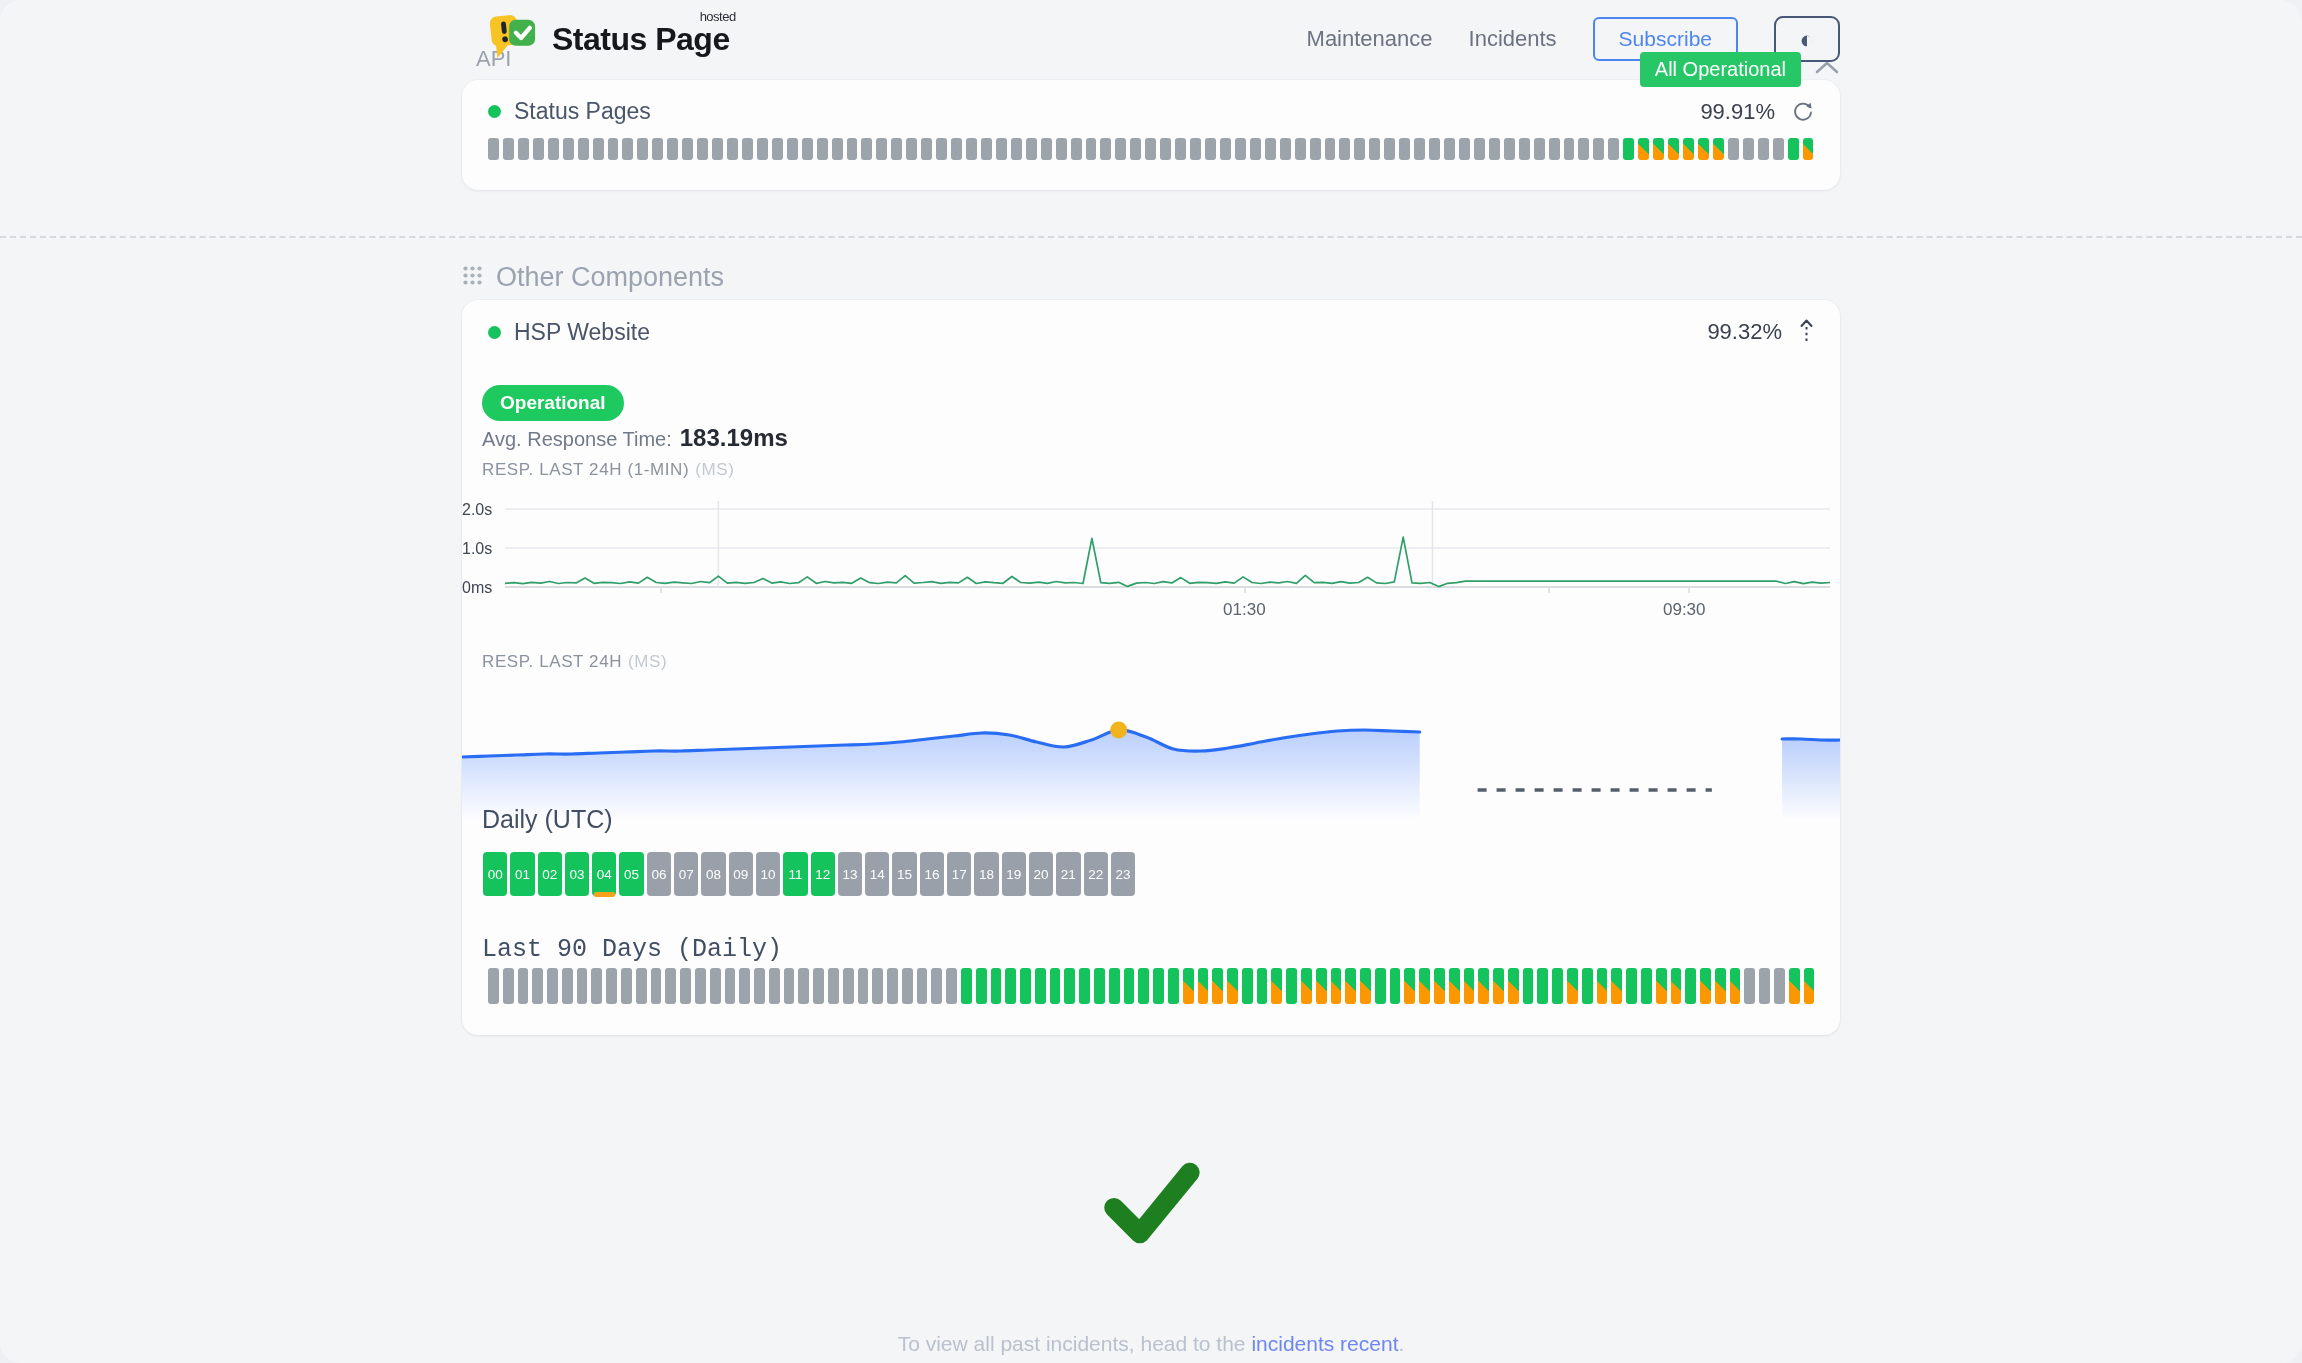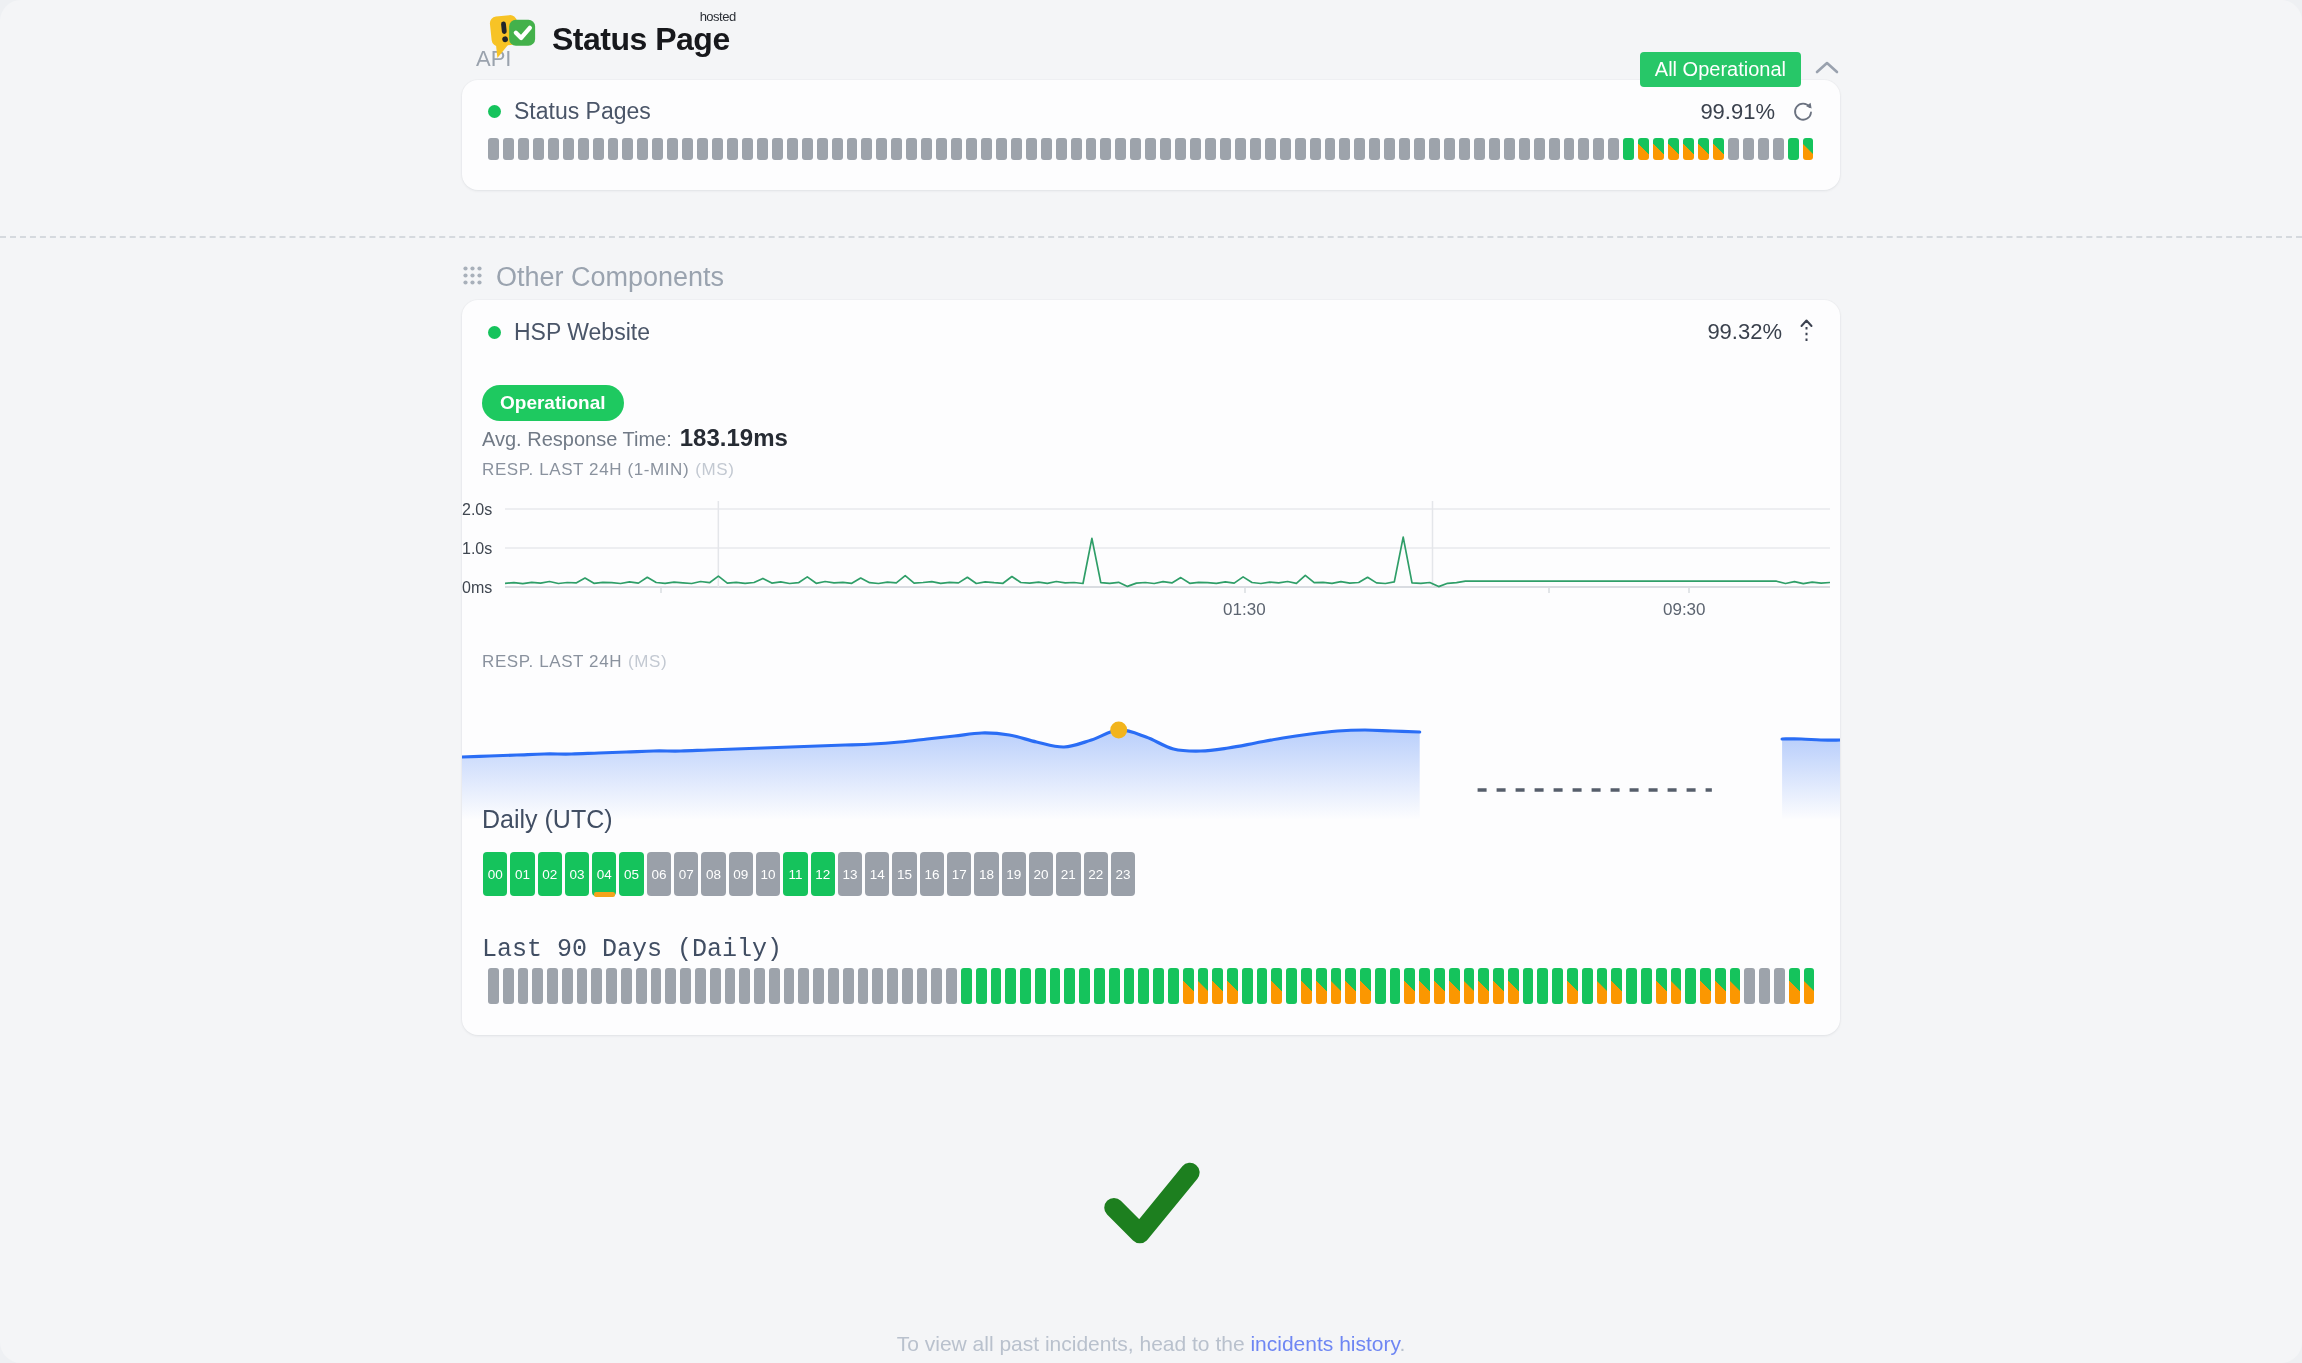--- a/index.html
+++ b/index.html
@@ -103,20 +103,28 @@
             </g>
             <rect x="22" y="7" width="27" height="27" rx="7" fill="#43B14B"></rect>
             <path d="M29 20.5 L34.5 26 L43.5 15.5" stroke="#ffffff" stroke-width="4.5" fill="none" stroke-linecap="round" stroke-linejoin="round"></path>
           </svg>
         </span>
         <span class="brand-title">
           <span>Status Page</span>
           <span class="brand-sup">hosted</span>
         </span>
       </div>
+      <div class="nav">
+        <span class="nav-link">Maintenance</span>
+        <span class="nav-link">Incidents</span>
+        <button class="btn-subscribe">Subscribe</button>
+        <button class="btn-toggle">
+          <span>◐</span>
+        </button>
+      </div>
       <div class="status-row">
         <span class="badge-all-op">All Operational</span>
         <span>
           <svg width="26" height="15" viewBox="0 0 26 15">
             <polyline points="3,12 13,3 23,12" fill="none" stroke="#99a1ae" stroke-width="2.6" stroke-linecap="round" stroke-linejoin="round"></polyline>
           </svg>
         </span>
       </div>
     </div>
   </div>
@@ -439,16 +447,16 @@
         </div>
     </div>
   </div>
 
   <div class="footer-check">
     <svg width="100" height="92" viewBox="0 0 108 96">
       <path d="M14 52 L42 80 L96 14" fill="none" stroke="#1d7f1f" stroke-width="21" stroke-linecap="round" stroke-linejoin="round"></path>
     </svg>
   </div>
   <div class="footer-sub">
-    <span>To view all past incidents, head to the </span><span class="footer-link">incidents history</span><span>.</span>
+    <span>To view all past incidents, head to the </span><span class="footer-link">incidents recent</span><span>.</span>
   </div>
 
 </div>
 
 </body></html>

